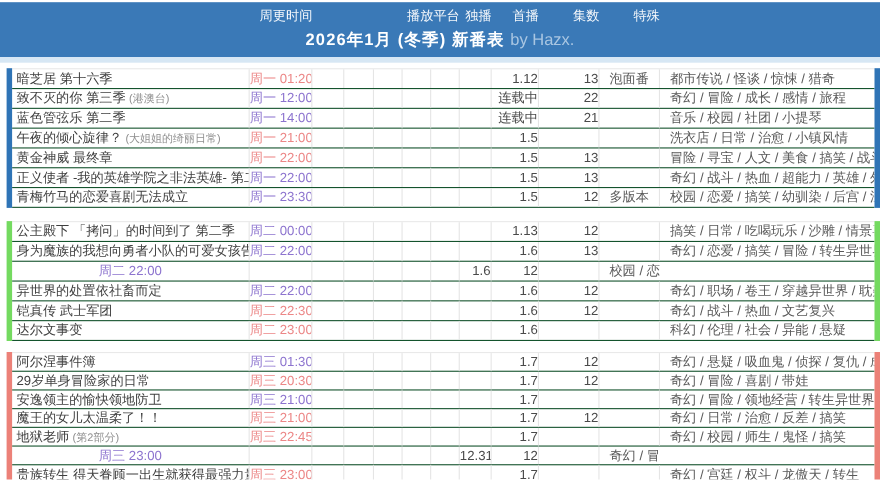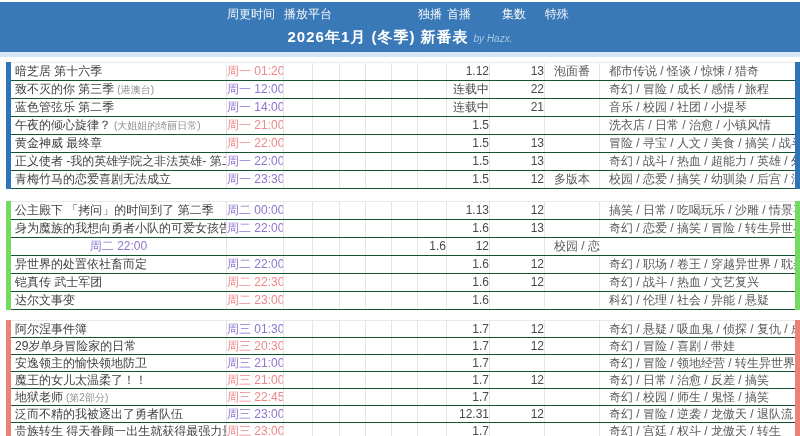--- a/index.html
+++ b/index.html
@@ -1,31 +1,31 @@
 <!DOCTYPE html>
 <html style="--header-bg: #3a79b7; --header-strip: #d7e7f4; --time-red: #ec8787; --time-purple: #8d74cf;"><head>
 <meta charset="utf-8">
 <style>
   html,body{margin:0;padding:0;}
   .app{position:relative;width:800px;height:436px;background:#ffffff;overflow:hidden;
        font-family:"Liberation Sans",sans-serif;}
   .topbar{position:absolute;top:2px;left:0;right:0;height:50px;background:var(--header-bg,#3a79b7);}
   .colheads{position:absolute;top:0;left:0;height:22px;width:100%;}
-  .ch{position:absolute;top:0;height:22px;line-height:24px;text-align:left;
+  .ch{position:absolute;top:0;height:22px;line-height:24px;text-align:right;
       font-size:12px;color:rgba(255,255,255,0.95);}
   .ch-time{left:227px;width:57px;}
   .ch-platform{left:284px;width:134px;}
   .ch-exclusive{left:418px;width:29px;}
   .ch-premiere{left:447px;width:43px;}
-  .ch-eps{left:502px;width:55px;}
+  .ch-eps{left:490px;width:55px;}
   .ch-special{left:545px;width:55px;}
   .ch-tags{left:600px;width:195px;}
   .titlerow{position:absolute;top:22px;left:0;right:0;height:28px;line-height:26px;text-align:center;}
   .main-title{font-size:15px;font-weight:bold;color:#ffffff;letter-spacing:1px;}
-  .by{font-size:10px;color:#a9c6e2;margin-left:5px;font-style:italic;}
+  .by{font-size:15px;color:#a9c6e2;margin-left:5px;}
   .version{position:absolute;right:16px;top:0;height:28px;line-height:26px;font-size:11px;color:#e4eef8;}
   .strip{position:absolute;top:52px;left:0;right:0;height:5px;background:var(--header-strip,#d7e7f4);}
   .tbody{position:absolute;top:57px;left:0;right:0;bottom:0;}
   .block{position:relative;margin-top:5px;}
   .block:nth-child(2){margin-top:12px;}
   .block:nth-child(3){margin-top:10px;}
   .bar{position:absolute;top:0;bottom:0;width:5px;}
   .bar-l{left:6px;}
   .bar-r{right:0;}
   .rows{margin-left:11px;margin-right:5px;border-top:1px solid #e9e9e9;}
@@ -327,21 +327,20 @@
       <div class="cell c-p"></div>
       <div class="cell c-p"></div>
       <div class="cell c-p"></div>
       <div class="cell c-p"></div>
       <div class="cell c-prem"><span>1.7</span></div>
       <div class="cell c-eps"><span></span></div>
       <div class="cell c-spec"><span></span></div>
       <div class="cell c-tags"><span>奇幻 / 校园 / 师生 / 鬼怪 / 搞笑</span></div>
     </div>
           <div class="row">
-      <div class="cell c-title"><span>泛而不精的我被逐出了勇者队伍</span><span class="note"></span></div>
       <div class="cell c-time"><span class="time-purple">周三 23:00</span></div>
       <div class="cell c-p"></div>
       <div class="cell c-p"></div>
       <div class="cell c-p"></div>
       <div class="cell c-p"></div>
       <div class="cell c-p"></div>
       <div class="cell c-p"></div>
       <div class="cell c-prem"><span>12.31</span></div>
       <div class="cell c-eps"><span>12</span></div>
       <div class="cell c-spec"><span></span></div>

